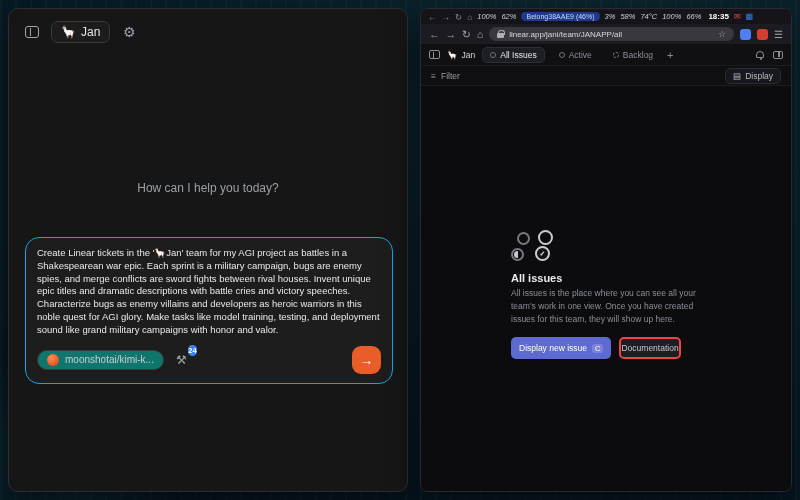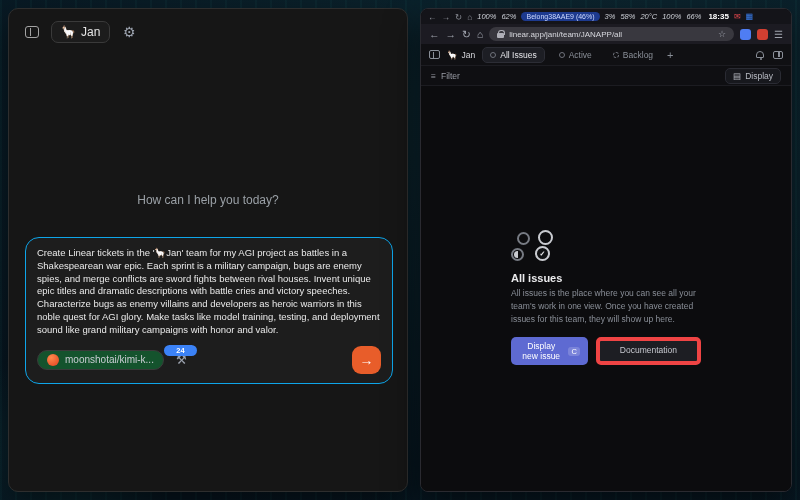--- a/index.html
+++ b/index.html
@@ -22,33 +22,33 @@
   .icon-btn { display:flex; align-items:center; justify-content:center; width:22px; height:22px;
     border-radius:6px; color:#9ca3af; cursor:pointer; flex:0 0 auto; }
   .sidebar-glyph { width:14px; height:12px; border:1.4px solid #a3a3a3; border-radius:3px; position:relative; }
   .sidebar-glyph::before { content:""; position:absolute; left:3.5px; top:1px; bottom:1px; width:1.4px; background:#a3a3a3; }
   .ws-pill { display:flex; align-items:center; gap:5px; border:1px solid #3a3a3a; border-radius:7px;
     padding:3px 9px; font-size:12px; color:#e5e5e5; background:#1c1c1c; cursor:pointer; }
   .gear { font-size:14px; color:#9ca3af; }
 
   .greet-wrap { position:absolute; left:0; right:0; top:172px; text-align:center; }
   .greet { font-family:"Liberation Serif", serif; font-size:25px; font-weight:600; color:#f5f5f5; }
-  .greet-sub { margin-top:12px; font-size:12px; color:#9aa0a6; }
+  .greet-sub { font-size:12px; color:#9aa0a6; }
 
   .prompt-card { position:absolute; left:16px; right:14px; top:228px;
     background:#1d1d1d; border:1px solid #0ea5e9; border-radius:14px; padding:9px 11px; cursor:text; }
   .prompt-text { font-size:9.5px; line-height:1.35; color:#e9e9e9; }
   .card-row { display:flex; align-items:center; gap:12px; margin-top:9px; }
   .model-pill { display:flex; align-items:center; gap:6px; border:1px solid #3a3a3a; border-radius:13px;
-    padding:3px 9px; font-size:10px; color:#c9cdd3; background:#14532d; cursor:pointer; }
+    padding:3px 9px; font-size:10px; color:#c9cdd3; background:#0f766e; cursor:pointer; }
   .model-dot { width:12px; height:12px; border-radius:50%;
     background: radial-gradient(circle at 35% 30%, #ff8a4c, #e23f1f); }
   .tools-wrap { position:relative; color:#9ca3af; font-size:12px; cursor:pointer; }
   .tools-badge { position:absolute; top:-8px; right:-10px; background:#3b82f6; color:#fff;
-    font-size:7.5px; font-weight:700; border-radius:8px; padding:1px 12px; }
+    font-size:7.5px; font-weight:700; border-radius:8px; padding:1px 0; }
   .send-btn { margin-left:auto; width:29px; height:28px; border-radius:9px; background:#e85d2a;
     color:#fff; display:flex; align-items:center; justify-content:center; font-size:14px; cursor:pointer; }
 
   
   .browser-win { position:absolute; left:420px; top:8px; width:372px; height:484px;
     background:#0c0c0e; border:1px solid #2a2a30; border-radius:8px;
     box-shadow:0 14px 34px rgba(0,0,0,.55); overflow:hidden; display:flex; flex-direction:column; }
 
   .status-row { height:15px; background:#141419; display:flex; align-items:center; gap:5px;
     padding:0 7px; font-size:7.5px; color:#c8cad1; flex:0 0 auto; }
@@ -107,22 +107,22 @@
   .c-progress { left:0; top:16px; width:13px; height:13px; border:2px solid #767a82;
     background: linear-gradient(90deg, #c9cbd0 50%, transparent 50%); background-clip:content-box; padding:1px; }
   .c-done { left:24px; top:14px; width:15px; height:15px; border:2.5px solid #c9cbd0; background:#101113;
     display:flex; align-items:center; justify-content:center; color:#e8e9eb; font-size:7px; font-weight:700; }
   .empty-title { font-size:11px; font-weight:700; color:#eaeaec; margin-top:8px; }
   .empty-desc { margin-top:3px; font-size:8.5px; line-height:1.5; color:#8a8f98; }
   .empty-btns { display:flex; gap:8px; margin-top:12px; }
   .btn-primary { display:flex; align-items:center; gap:5px; background:#5e6ad2; color:#fff;
     font-size:8.5px; border-radius:5px; padding:4px 8px; cursor:pointer; border:none; }
   .kbd { background:rgba(255,255,255,.18); border-radius:3px; font-size:7.5px; padding:0 3px; }
-  .btn-secondary { background:#1d1e23; border:4px solid #ef4444; color:#c6c8cf; font-size:8.5px;
-    border-radius:5px; padding:4px 20px; cursor:pointer; display:flex; align-items:flex-start; }
+  .btn-secondary { background:#1d1e23; border:2px solid #ef4444; color:#c6c8cf; font-size:8.5px;
+    border-radius:5px; padding:4px 0; cursor:pointer; display:flex; align-items:flex-end; }
 </style>
 </head>
 <body>
 
 <div class="desktop"></div>
 
 <div class="chat-win">
   <div class="chat-top">
     <div class="icon-btn">
       <span class="sidebar-glyph"></span>
@@ -163,21 +163,21 @@
   <div class="status-row">
     <span class="navg">←</span>
     <span class="navg">→</span>
     <span class="navg">↻</span>
     <span class="navg">⌂</span>
     <span class="pct">100%</span>
     <span class="pct">62%</span>
     <span class="pill-net">Belong38AAE9 (46%)</span>
     <span class="pct">3%</span>
     <span class="pct">58%</span>
-    <span class="pct">20°C</span>
+    <span class="pct">74°C</span>
     <span class="pct">100%</span>
     <span class="pct">66%</span>
     <span class="status-time">18:35</span>
     <span class="s-ico-red">✉</span>
     <span class="s-ico-blue">▦</span>
   </div>
 
   <div class="tool-row">
     <span class="nav-glyph">←</span>
     <span class="nav-glyph">→</span>

